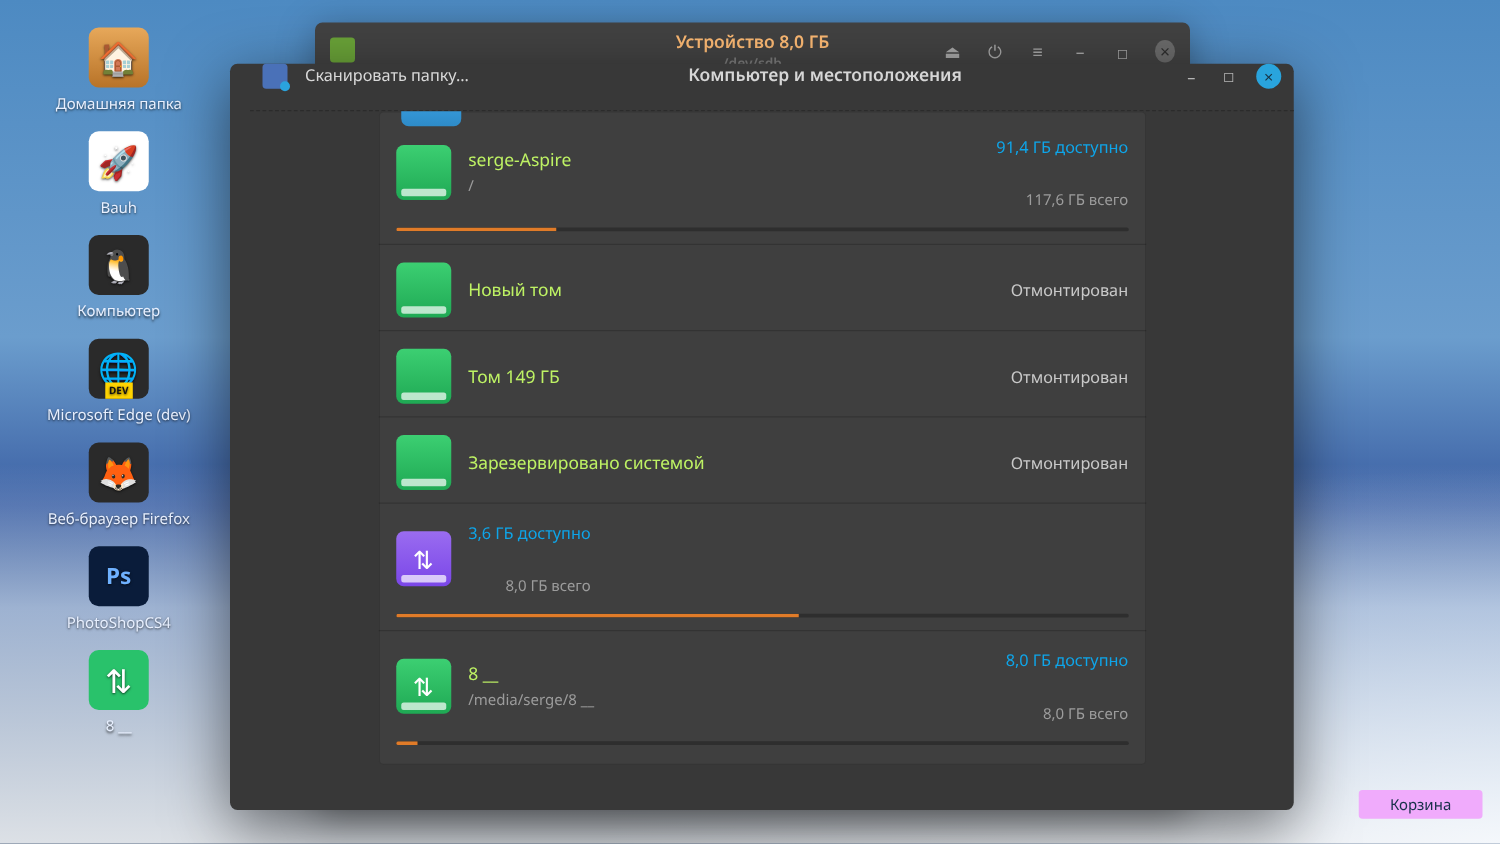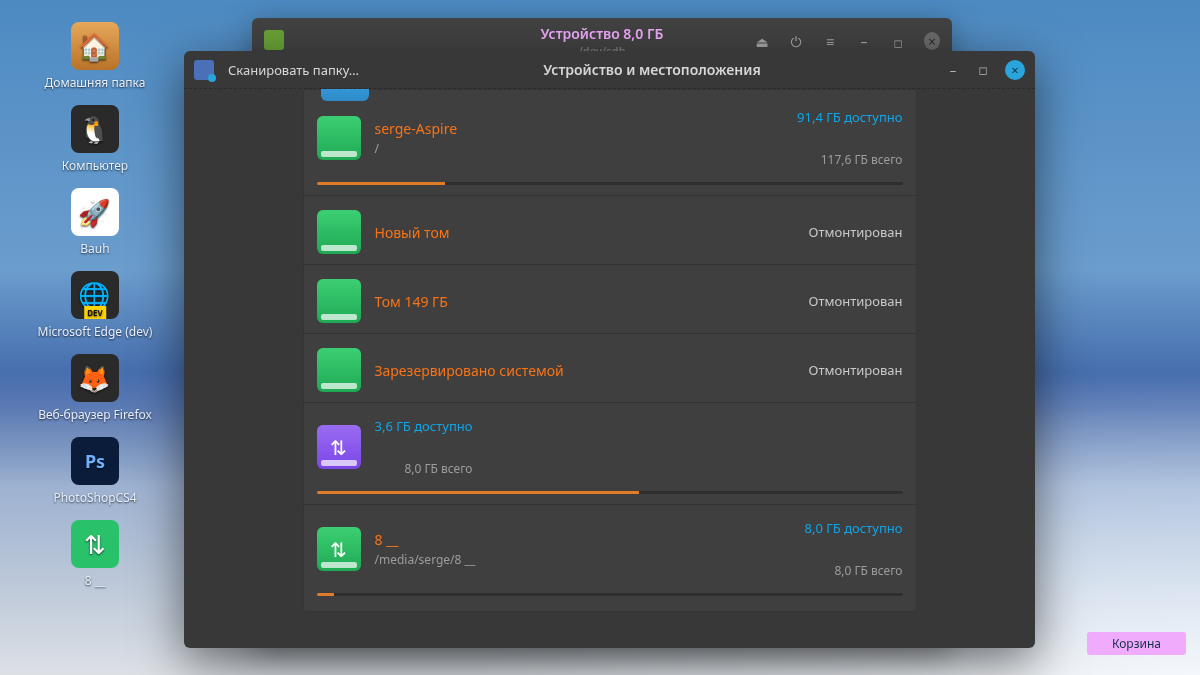--- a/index.html
+++ b/index.html
@@ -39,40 +39,40 @@
 
 
 .win-back {
   position:absolute; top:18px; left:252px; width:700px; height:630px;
   background:#424242; border-radius:6px; box-shadow:0 6px 30px rgba(0,0,0,.35);
 }
 .win-back-title {
   height:46px; display:flex; flex-direction:column; align-items:center; justify-content:center;
   color:#9b9b9b; font-weight:600;
 }
-.win-back-title .t1 { color:#f0abfc; font-size:14px; }
+.win-back-title .t1 { color:#fdba74; font-size:14px; }
 .win-back-title .t2 { font-size:11px; color:#7c7c7c; }
 .win-back-ctrls { position:absolute; top:14px; right:12px; display:flex; gap:18px; color:#a7a7a7; }
 .win-back-ctrls span { width:16px; text-align:center; font-size:14px; }
 .wb-close { display:inline-flex; width:18px; height:18px; border-radius:50%; background:#6b6b6b; align-items:center; justify-content:center; color:#2f2f2f; font-size:12px; }
 .wb-eject::before { content:"⏏"; }
 .wb-power::before { content:"⏻"; }
 .wb-menu::before { content:"≡"; }
 .wb-min::before { content:"–"; }
 .wb-max::before { content:"◻"; font-size:11px; }
 .win-back-left { position:absolute; top:12px; left:12px; width:20px; height:20px; border-radius:3px; background:#6aa338; }
 
 
 .win {
   position:absolute; top:51px; left:184px; width:851px; height:597px;
   background:#383838; border-radius:6px; box-shadow:0 14px 50px rgba(0,0,0,.55);
   display:flex; flex-direction:column; color:#e2e2e2;
 }
 .win-header {
-  height:38px; border-bottom:1px dashed #2b2b2b; display:flex; align-items:center; padding:0 10px; gap:14px;
+  height:38px; border-bottom:1px dashed #2b2b2b; display:flex; align-items:flex-start; padding:0 10px; gap:14px;margin-left:16px;
 }
 .win-header .appicon { width:20px; height:20px; border-radius:3px; background:#4a71b8; display:flex; align-items:center; justify-content:center; font-size:12px; color:#fff; position:relative; }
 .win-header .appicon::after { content:""; position:absolute; right:-2px; bottom:-2px; width:8px; height:8px; border-radius:50%; background:#2aa3dd; }
 .win-header .scan { color:#d8d8d8; font-size:13px; }
 .win-header .title { flex:1; text-align:center; color:#d6d6d6; font-size:14px; font-weight:600; }
 .win-header .wctrls { display:flex; gap:14px; align-items:center; color:#b5b5b5; }
 .win-header .wc { width:16px; text-align:center; font-size:13px; }
 .win-header .wc-close { width:20px; height:20px; border-radius:50%; background:#29a4dd; color:#173141; display:inline-flex; align-items:center; justify-content:center; font-size:13px; }
 
 .content { flex:1; overflow:hidden; padding:0 22px 22px; }
@@ -90,21 +90,21 @@
 .vol {
   padding:14px 14px 10px; border-bottom:1px solid rgba(0,0,0,.18); position:relative;
 }
 .vol:last-child { border-bottom:none; }
 .vol-row { display:flex; gap:14px; align-items:center; }
 .vicon { width:44px; height:44px; border-radius:6px; background:linear-gradient(#3ccf72,#1fa954); position:relative; flex:0 0 44px; display:flex; align-items:center; justify-content:center; color:#fff; font-size:20px; }
 .vicon::after { content:""; position:absolute; left:4px; right:4px; bottom:3px; height:6px; border-radius:2px; background:rgba(255,255,255,.7); }
 .vicon.purple { background:linear-gradient(#9a6cf0,#7a46e8); }
 .vicon.usb::before { content:"⇅"; }
 .vtxt { flex:1; display:flex; flex-direction:column; gap:2px; }
-.vname { font-size:14px; color:#f97316; }
+.vname { font-size:14px; color:#bef264; }
 .vpath { font-size:12px; color:#9c9c9c; }
 .vright { text-align:right; display:flex; flex-direction:column; gap:2px; }
 .vavail { font-size:13px; color:#0ea5e9; }
 .vtotal { font-size:12px; color:#9c9c9c;margin-top:23px; }
 .vstate { font-size:13px; color:#c9c9c9; }
 .bar { margin-top:14px; height:3px; background:#2e2e2e; border-radius:2px; position:relative; overflow:hidden; }
 .bar .fill { position:absolute; left:0; top:0; bottom:0; background:#e07b28; }
 
 .trash {
   position:absolute; right:14px; bottom:20px; background:#f0abfc; color:#173049;
@@ -115,26 +115,26 @@
 <body>
 
 <div class="desk-bg"></div>
 
 <div class="desktop-icons" id="desk-icons">
     <div class="di">
       <div class="ic glyph-house"></div>
       <span>Домашняя папка</span>
     </div>
     <div class="di">
+      <div class="ic glyph-rocket"></div>
+      <span>Bauh</span>
+    </div>
+    <div class="di">
       <div class="ic glyph-tux"></div>
       <span>Компьютер</span>
-    </div>
-    <div class="di">
-      <div class="ic glyph-rocket"></div>
-      <span>Bauh</span>
     </div>
     <div class="di">
       <div class="ic glyph-edge di-badge"></div>
       <span>Microsoft Edge (dev)</span>
     </div>
     <div class="di">
       <div class="ic glyph-ff"></div>
       <span>Веб-браузер Firefox</span>
     </div>
     <div class="di">
@@ -160,21 +160,21 @@
     <span class="wb-min"></span>
     <span class="wb-max"></span>
     <span class="wb-close">×</span>
   </div>
 </div>
 
 <div class="win">
   <div class="win-header">
     <span class="appicon"></span>
     <span class="scan">Сканировать папку…</span>
-    <span class="title">Устройство и местоположения</span>
+    <span class="title">Компьютер и местоположения</span>
     <span class="wctrls">
       <span class="wc">–</span>
       <span class="wc" style="font-size:11px">◻</span>
       <span class="wc-close">×</span>
     </span>
   </div>
   <div class="content">
     <div class="panel">
       <div class="vol-hint"></div>
       <div id="vol-list">

